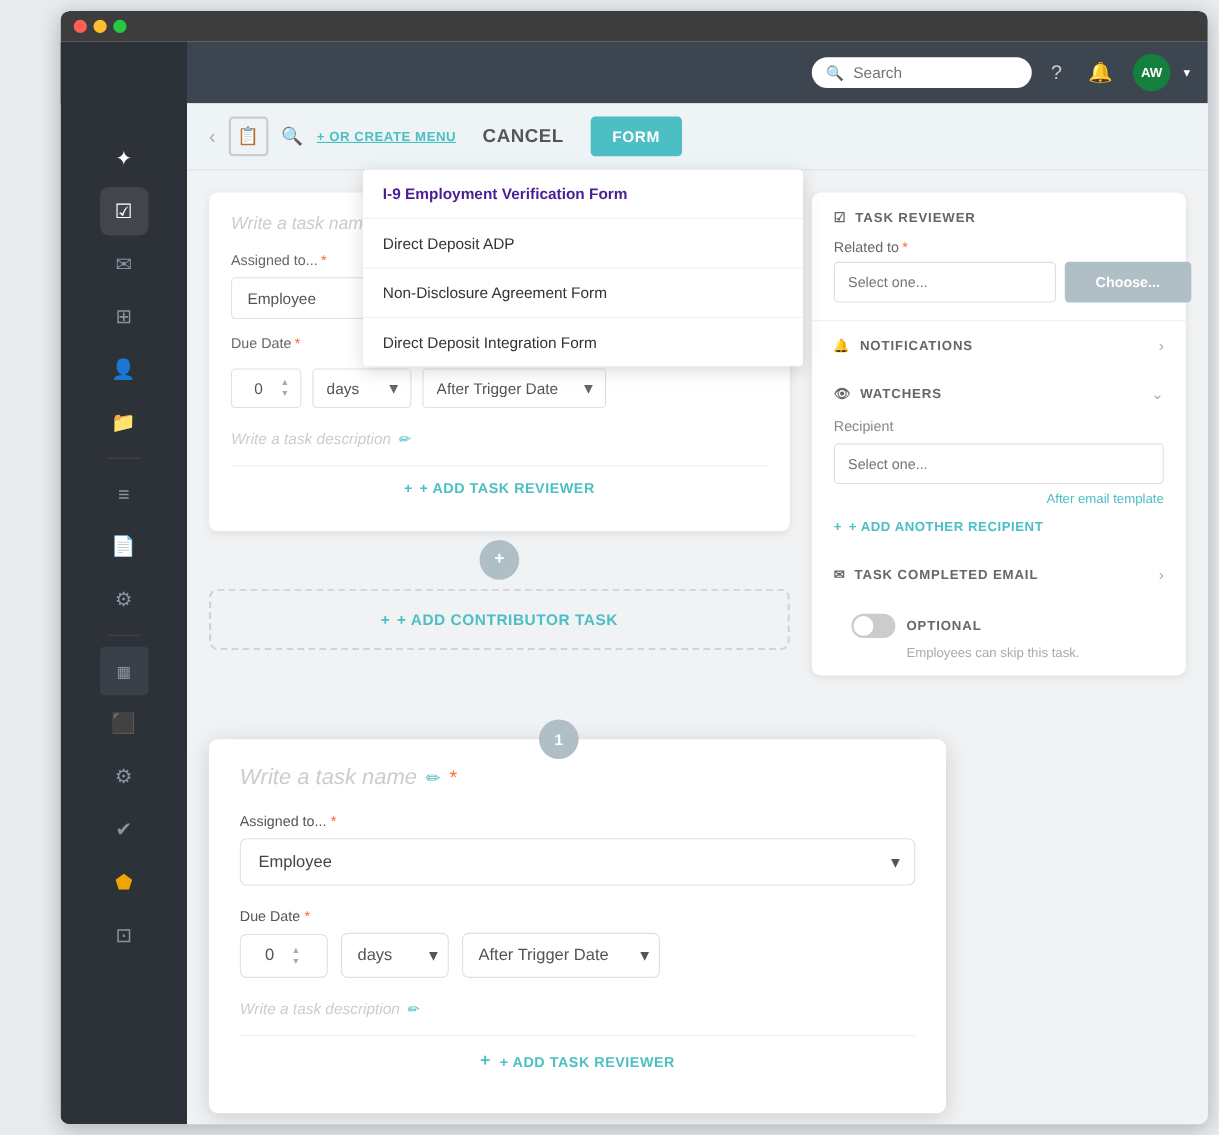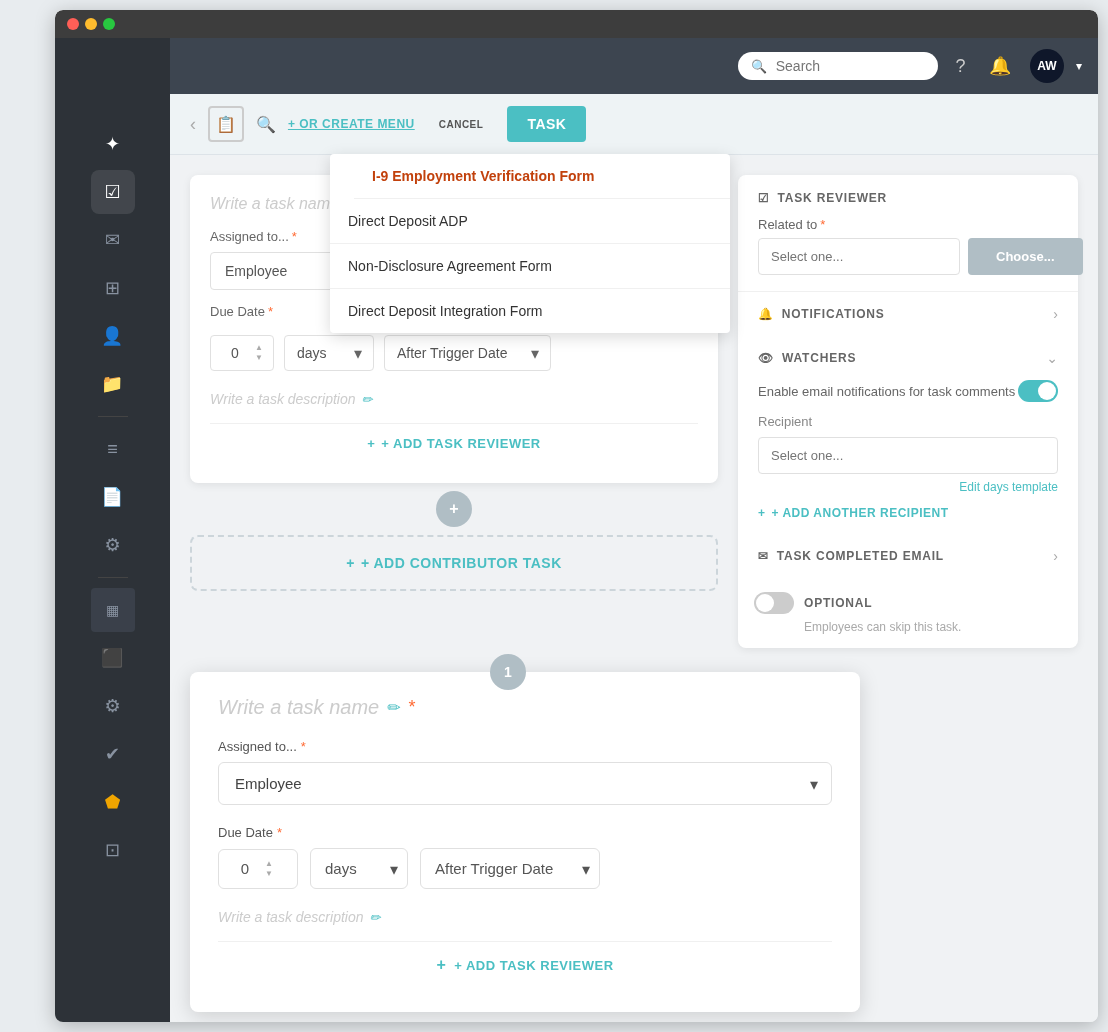--- a/index.html
+++ b/index.html
@@ -18,48 +18,48 @@
     .top-nav { height: 56px; background: #3d4550; display: flex; align-items: center; padding: 0 16px; gap: 12px; }
     .hr-logo { width: 36px; height: 36px; background: #4bbfc3; border-radius: 6px; display: flex; align-items: center; justify-content: center; color: white; font-weight: bold; font-size: 14px; flex-shrink: 0; }
     .menu-btn { display: flex; flex-direction: column; align-items: center; gap: 2px; padding: 6px; cursor: pointer; color: white; }
     .menu-btn-lines { display: flex; flex-direction: column; gap: 3px; }
     .menu-line { width: 18px; height: 2px; background: white; border-radius: 1px; }
     .menu-label { font-size: 9px; color: #aaa; letter-spacing: 0.5px; }
     .nav-spacer { flex: 1; }
     .search-box { background: white; border-radius: 20px; display: flex; align-items: center; padding: 6px 14px; gap: 8px; width: 200px; }
     .search-box input { border: none; outline: none; font-size: 14px; color: #555; background: transparent; width: 100%; }
     .nav-icon { color: #ccc; font-size: 18px; padding: 6px; cursor: pointer; }
-    .avatar { width: 34px; height: 34px; background: #0f172a; border-radius: 50%; display: flex; align-items: center; justify-content: center; color: white; font-size: 12px; font-weight: bold; cursor: pointer; }
+    .avatar { width: 34px; height: 34px; background: #15803d; border-radius: 50%; display: flex; align-items: center; justify-content: center; color: white; font-size: 12px; font-weight: bold; cursor: pointer; }
     .chevron-down { color: white; font-size: 12px; cursor: pointer; }
 
     
     .sidebar { position: absolute; top: 28px; left: 0; width: 115px; bottom: 0; background: #2d3238; display: flex; flex-direction: column; align-items: center; padding-top: 84px; gap: 4px; }
     .sidebar-item { width: 44px; height: 44px; border-radius: 8px; display: flex; align-items: center; justify-content: center; cursor: pointer; color: #8892a0; font-size: 18px; }
     .sidebar-item.active { color: white; }
     .sidebar-item.active-tasks { background: rgba(255,255,255,0.1); color: white; }
     .sidebar-divider { width: 30px; height: 1px; background: #444; margin: 6px 0; }
 
     
     .main { position: absolute; top: 84px; left: 115px; right: 0; bottom: 0; background: #f0f2f4; padding: 0; overflow: hidden; }
 
     
     .form-header { background: #eef3f5; border-bottom: 1px solid #dde3e8; padding: 12px 20px; display: flex; align-items: center; gap: 12px; position: relative; }
     .back-btn { color: #aaa; font-size: 18px; cursor: pointer; }
     .form-icon { width: 36px; height: 36px; border: 2px solid #ccc; border-radius: 4px; display: flex; align-items: center; justify-content: center; color: #aaa; font-size: 16px; }
     .form-select-input { flex: 1; border: none; background: transparent; font-size: 15px; color: #bbb; outline: none; font-style: italic; }
     .form-search-icon { color: #aaa; font-size: 16px; cursor: pointer; }
     .or-create { display: flex; align-items: center; gap: 6px; color: #4bbfc3; font-size: 12px; font-weight: 600; letter-spacing: 0.5px; cursor: pointer; text-decoration: underline; }
-    .cancel-btn { color: #555; font-size: 10px; font-weight: 600; letter-spacing: 0.5px; cursor: pointer; padding: 8px 12px; }
+    .cancel-btn { color: #555; font-size: 17px; font-weight: 600; letter-spacing: 0.5px; cursor: pointer; padding: 8px 12px; }
     .save-btn { background: #4bbfc3; color: white; border: none; border-radius: 4px; padding: 10px 20px; font-size: 14px; font-weight: 700; letter-spacing: 0.5px; cursor: pointer; }
 
     
     .form-dropdown { position: absolute; top: 60px; left: 160px; width: 400px; background: white; border-radius: 4px; box-shadow: 0 4px 16px rgba(0,0,0,0.15); z-index: 100; }
     .form-dropdown-item { padding: 14px 18px; font-size: 14px; color: #333; cursor: pointer; border-bottom: 1px solid #f0f0f0; }
     .form-dropdown-item:last-child { border-bottom: none; }
-    .form-dropdown-item:first-child { font-weight: 600; color: #c2410c; margin-left: 24px; }
+    .form-dropdown-item:first-child { font-weight: 600; color: #4c1d95; }
 
     
     .content-area { padding: 20px; display: flex; gap: 20px; }
 
     
     .task-card { background: white; border-radius: 8px; box-shadow: 0 2px 8px rgba(0,0,0,0.08); flex: 1; min-width: 0; }
     .task-card-inner { padding: 20px; }
     .task-name-row { margin-bottom: 16px; }
     .task-name-input { font-size: 16px; color: #ccc; border: none; outline: none; width: 100%; font-style: italic; }
     .task-name-input::placeholder { color: #ccc; }
@@ -101,21 +101,21 @@
     .toggle-switch.off { background: #ccc; }
     .toggle-knob { width: 18px; height: 18px; background: white; border-radius: 50%; position: absolute; top: 2px; right: 2px; transition: right 0.2s; }
     .toggle-switch.off .toggle-knob { right: auto; left: 2px; }
     .email-notify-row { display: flex; align-items: center; justify-content: space-between; margin-bottom: 12px; }
     .email-notify-text { font-size: 13px; color: #666; }
     .recipient-label { font-size: 13px; color: #888; margin-bottom: 8px; }
     .recipient-input { width: 100%; padding: 10px 12px; border: 1px solid #e0e0e0; border-radius: 4px; font-size: 13px; color: #ccc; outline: none; }
     .edit-email-link { color: #4bbfc3; font-size: 12px; cursor: pointer; text-align: right; margin-top: 6px; }
     .add-recipient-btn { display: flex; align-items: center; gap: 6px; color: #4bbfc3; font-size: 12px; font-weight: 700; letter-spacing: 0.5px; cursor: pointer; margin-top: 12px; }
     .task-completed-row { display: flex; align-items: center; justify-content: space-between; padding: 14px 20px; }
-    .optional-section { padding: 14px 16px; }
+    .optional-section { padding: 14px 36px; }
     .optional-toggle-row { display: flex; align-items: center; gap: 10px; margin-bottom: 6px; }
     .optional-label { font-size: 12px; font-weight: 700; color: #666; letter-spacing: 0.8px; }
     .optional-desc { font-size: 12px; color: #aaa; padding-left: 50px; }
 
     
     .bottom-card { position: absolute; bottom: 10px; left: 20px; width: 670px; background: white; border-radius: 8px; box-shadow: 0 4px 20px rgba(0,0,0,0.15); z-index: 50; }
     .step-num { position: absolute; top: -18px; left: 300px; width: 36px; height: 36px; background: #b0bec5; border-radius: 50%; display: flex; align-items: center; justify-content: center; color: white; font-weight: 700; font-size: 14px; }
     .bottom-card-inner { padding: 24px 28px; }
     .bc-task-name { font-size: 22px; color: #333; margin-bottom: 20px; display: flex; align-items: center; gap: 8px; }
     .bc-task-name-text { color: #ccc; font-style: italic; font-size: 20px; }
@@ -184,21 +184,21 @@
   <div class="main">
 
     <div class="form-header">
       <span class="back-btn">‹</span>
       <div class="form-icon">
         <span>📋</span>
       </div>
       <span class="form-search-icon">🔍</span>
       <span class="or-create">+ OR CREATE MENU</span>
       <span class="cancel-btn">CANCEL</span>
-      <button class="save-btn">TASK</button>
+      <button class="save-btn">FORM</button>
 
       <div class="form-dropdown">
         <div class="form-dropdown-item" style="font-weight:600;">I-9 Employment Verification Form</div>
         <div class="form-dropdown-item">Direct Deposit ADP</div>
         <div class="form-dropdown-item">Non-Disclosure Agreement Form</div>
         <div class="form-dropdown-item">Direct Deposit Integration Form</div>
       </div>
     </div>
 
     <div class="content-area">
@@ -306,30 +306,24 @@
           </div>
 
           <div class="watchers-section">
             <div class="watchers-header">
               <div class="watchers-title">
                 <span>👁</span>
                 <span>WATCHERS</span>
               </div>
               <span class="panel-chevron">⌄</span>
             </div>
-            <div class="email-notify-row">
-              <span class="email-notify-text">Enable email notifications for task comments</span>
-              <div class="toggle-switch">
-                <div class="toggle-knob"></div>
-              </div>
-            </div>
             <div style="margin-bottom:8px;">
               <div class="recipient-label">Recipient</div>
               <input type="text" class="recipient-input" placeholder="Select one..." style="">
-              <div class="edit-email-link">Edit days template</div>
+              <div class="edit-email-link">After email template</div>
             </div>
             <div class="add-recipient-btn">
               <span>+</span>
               <span>+ ADD ANOTHER RECIPIENT</span>
             </div>
           </div>
 
           <div class="task-completed-row">
             <div class="panel-section-title">
               <span>✉</span>

